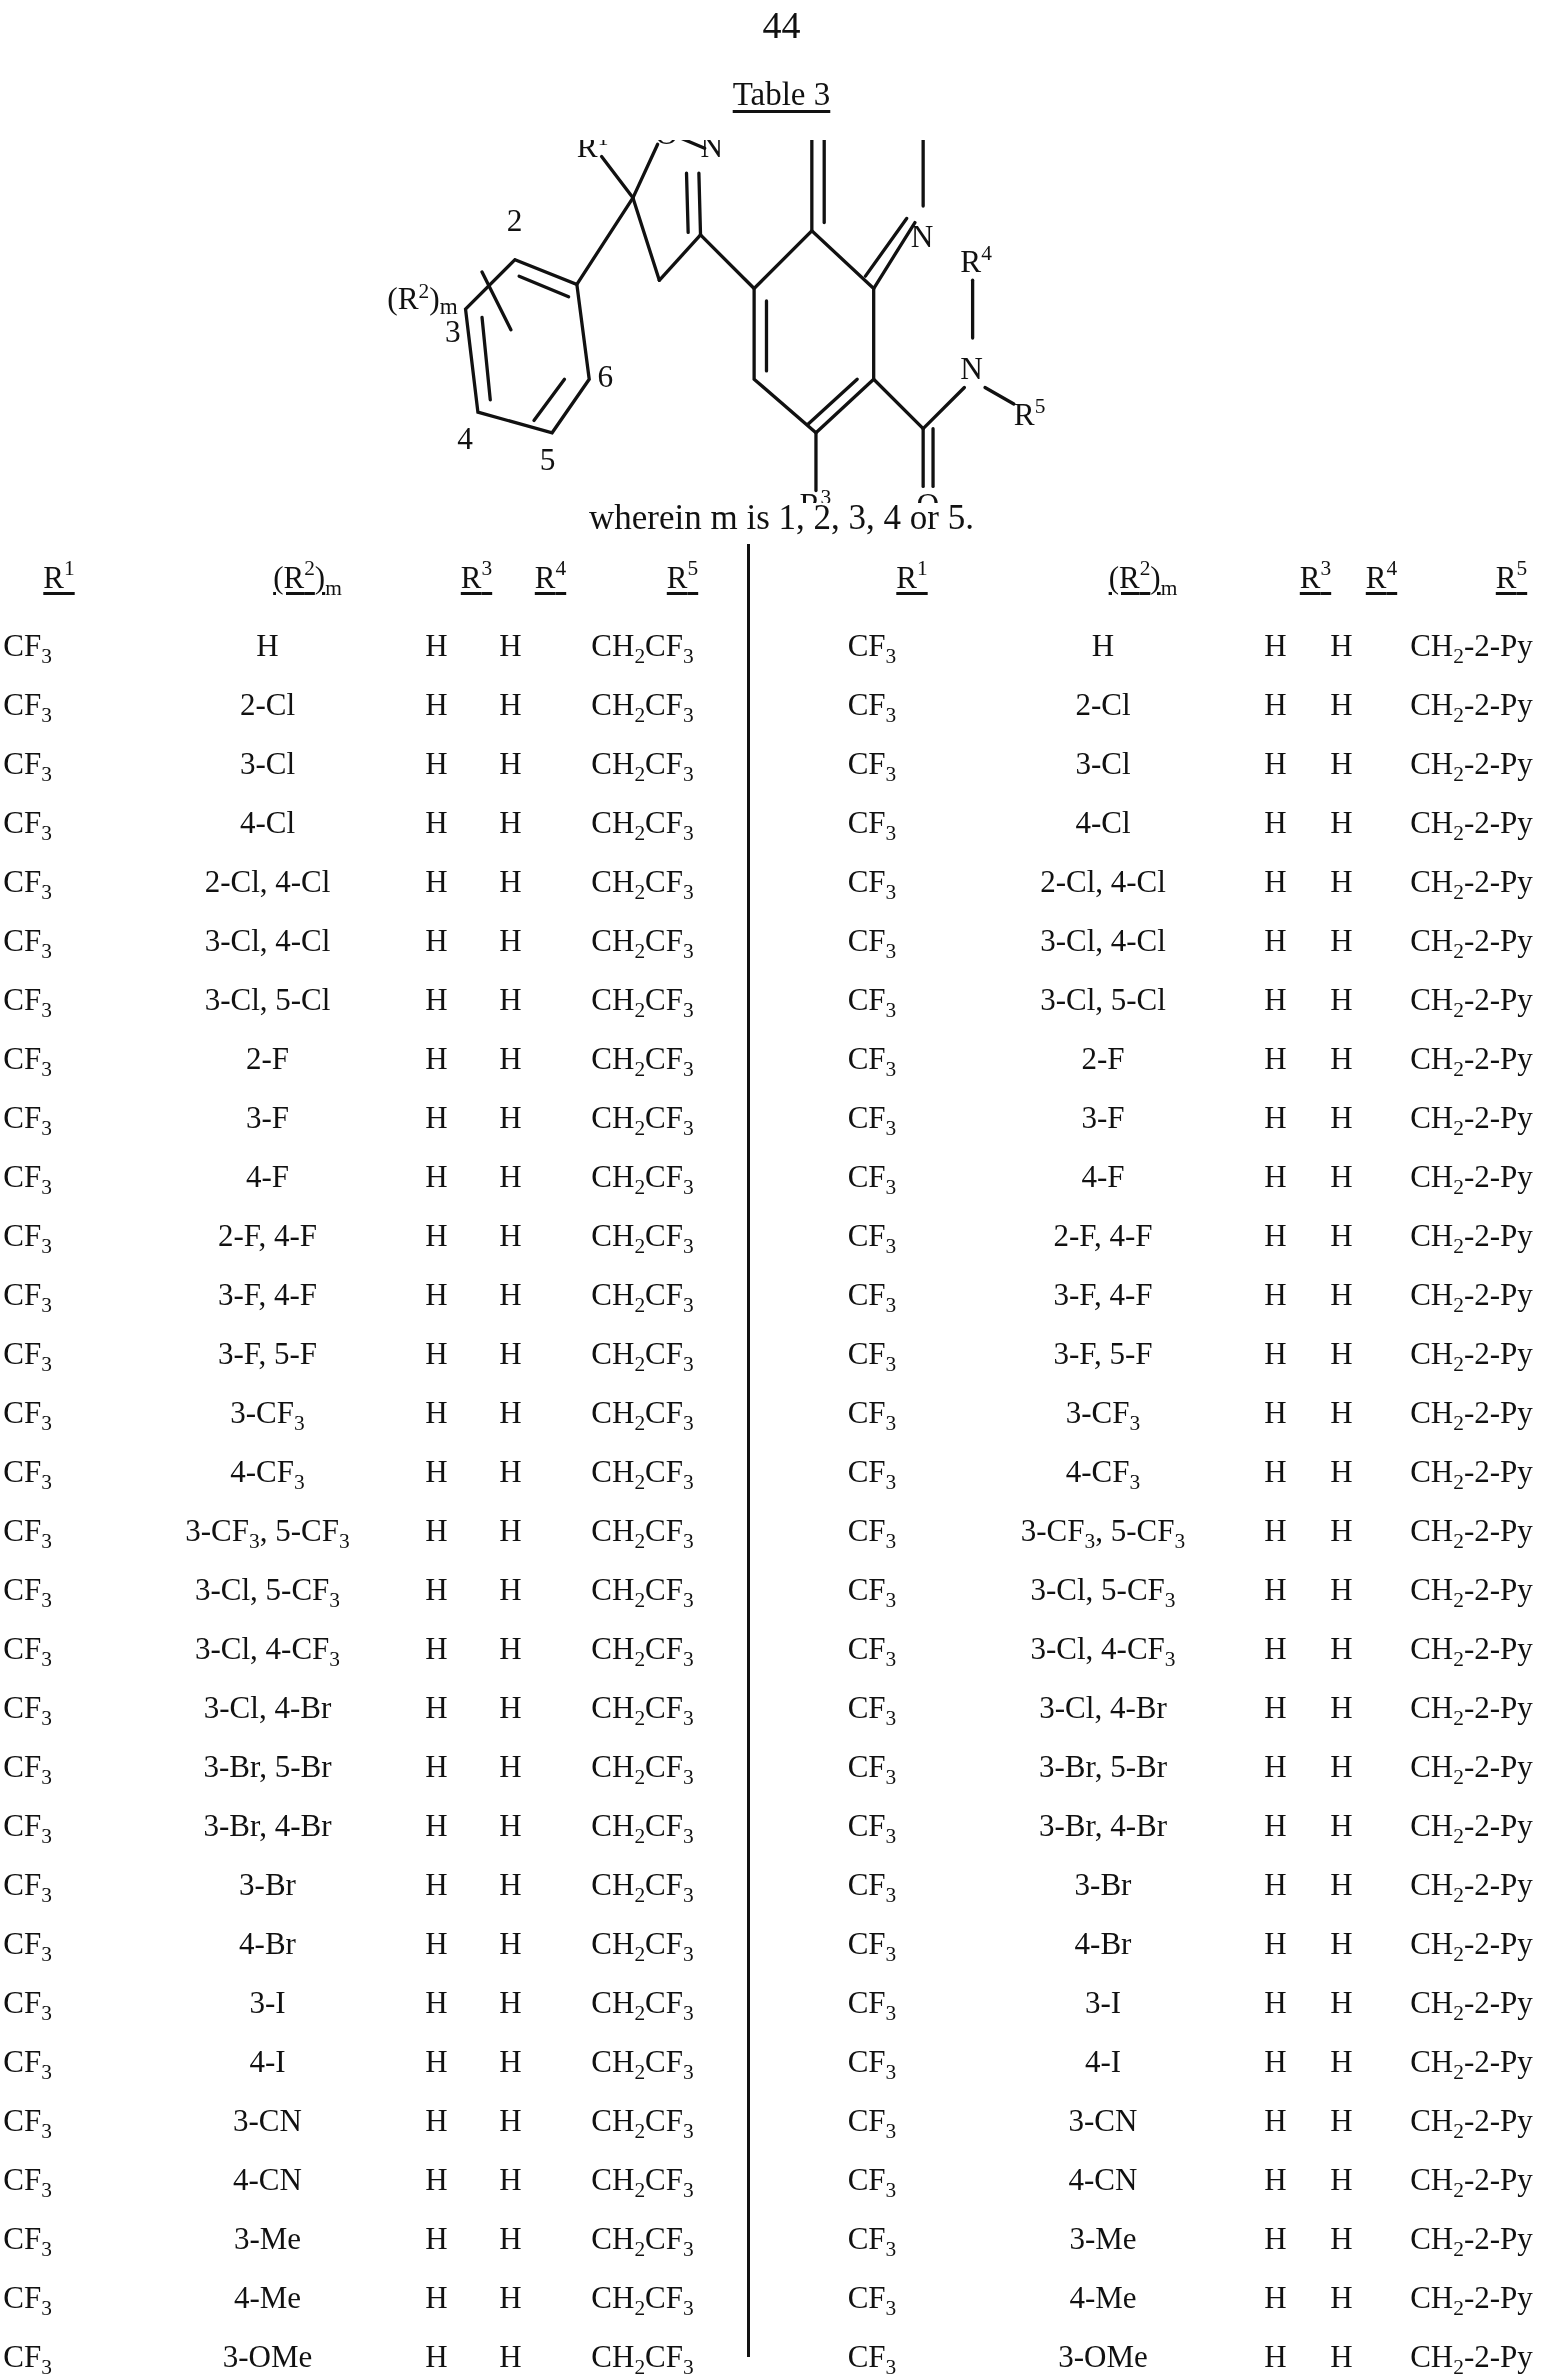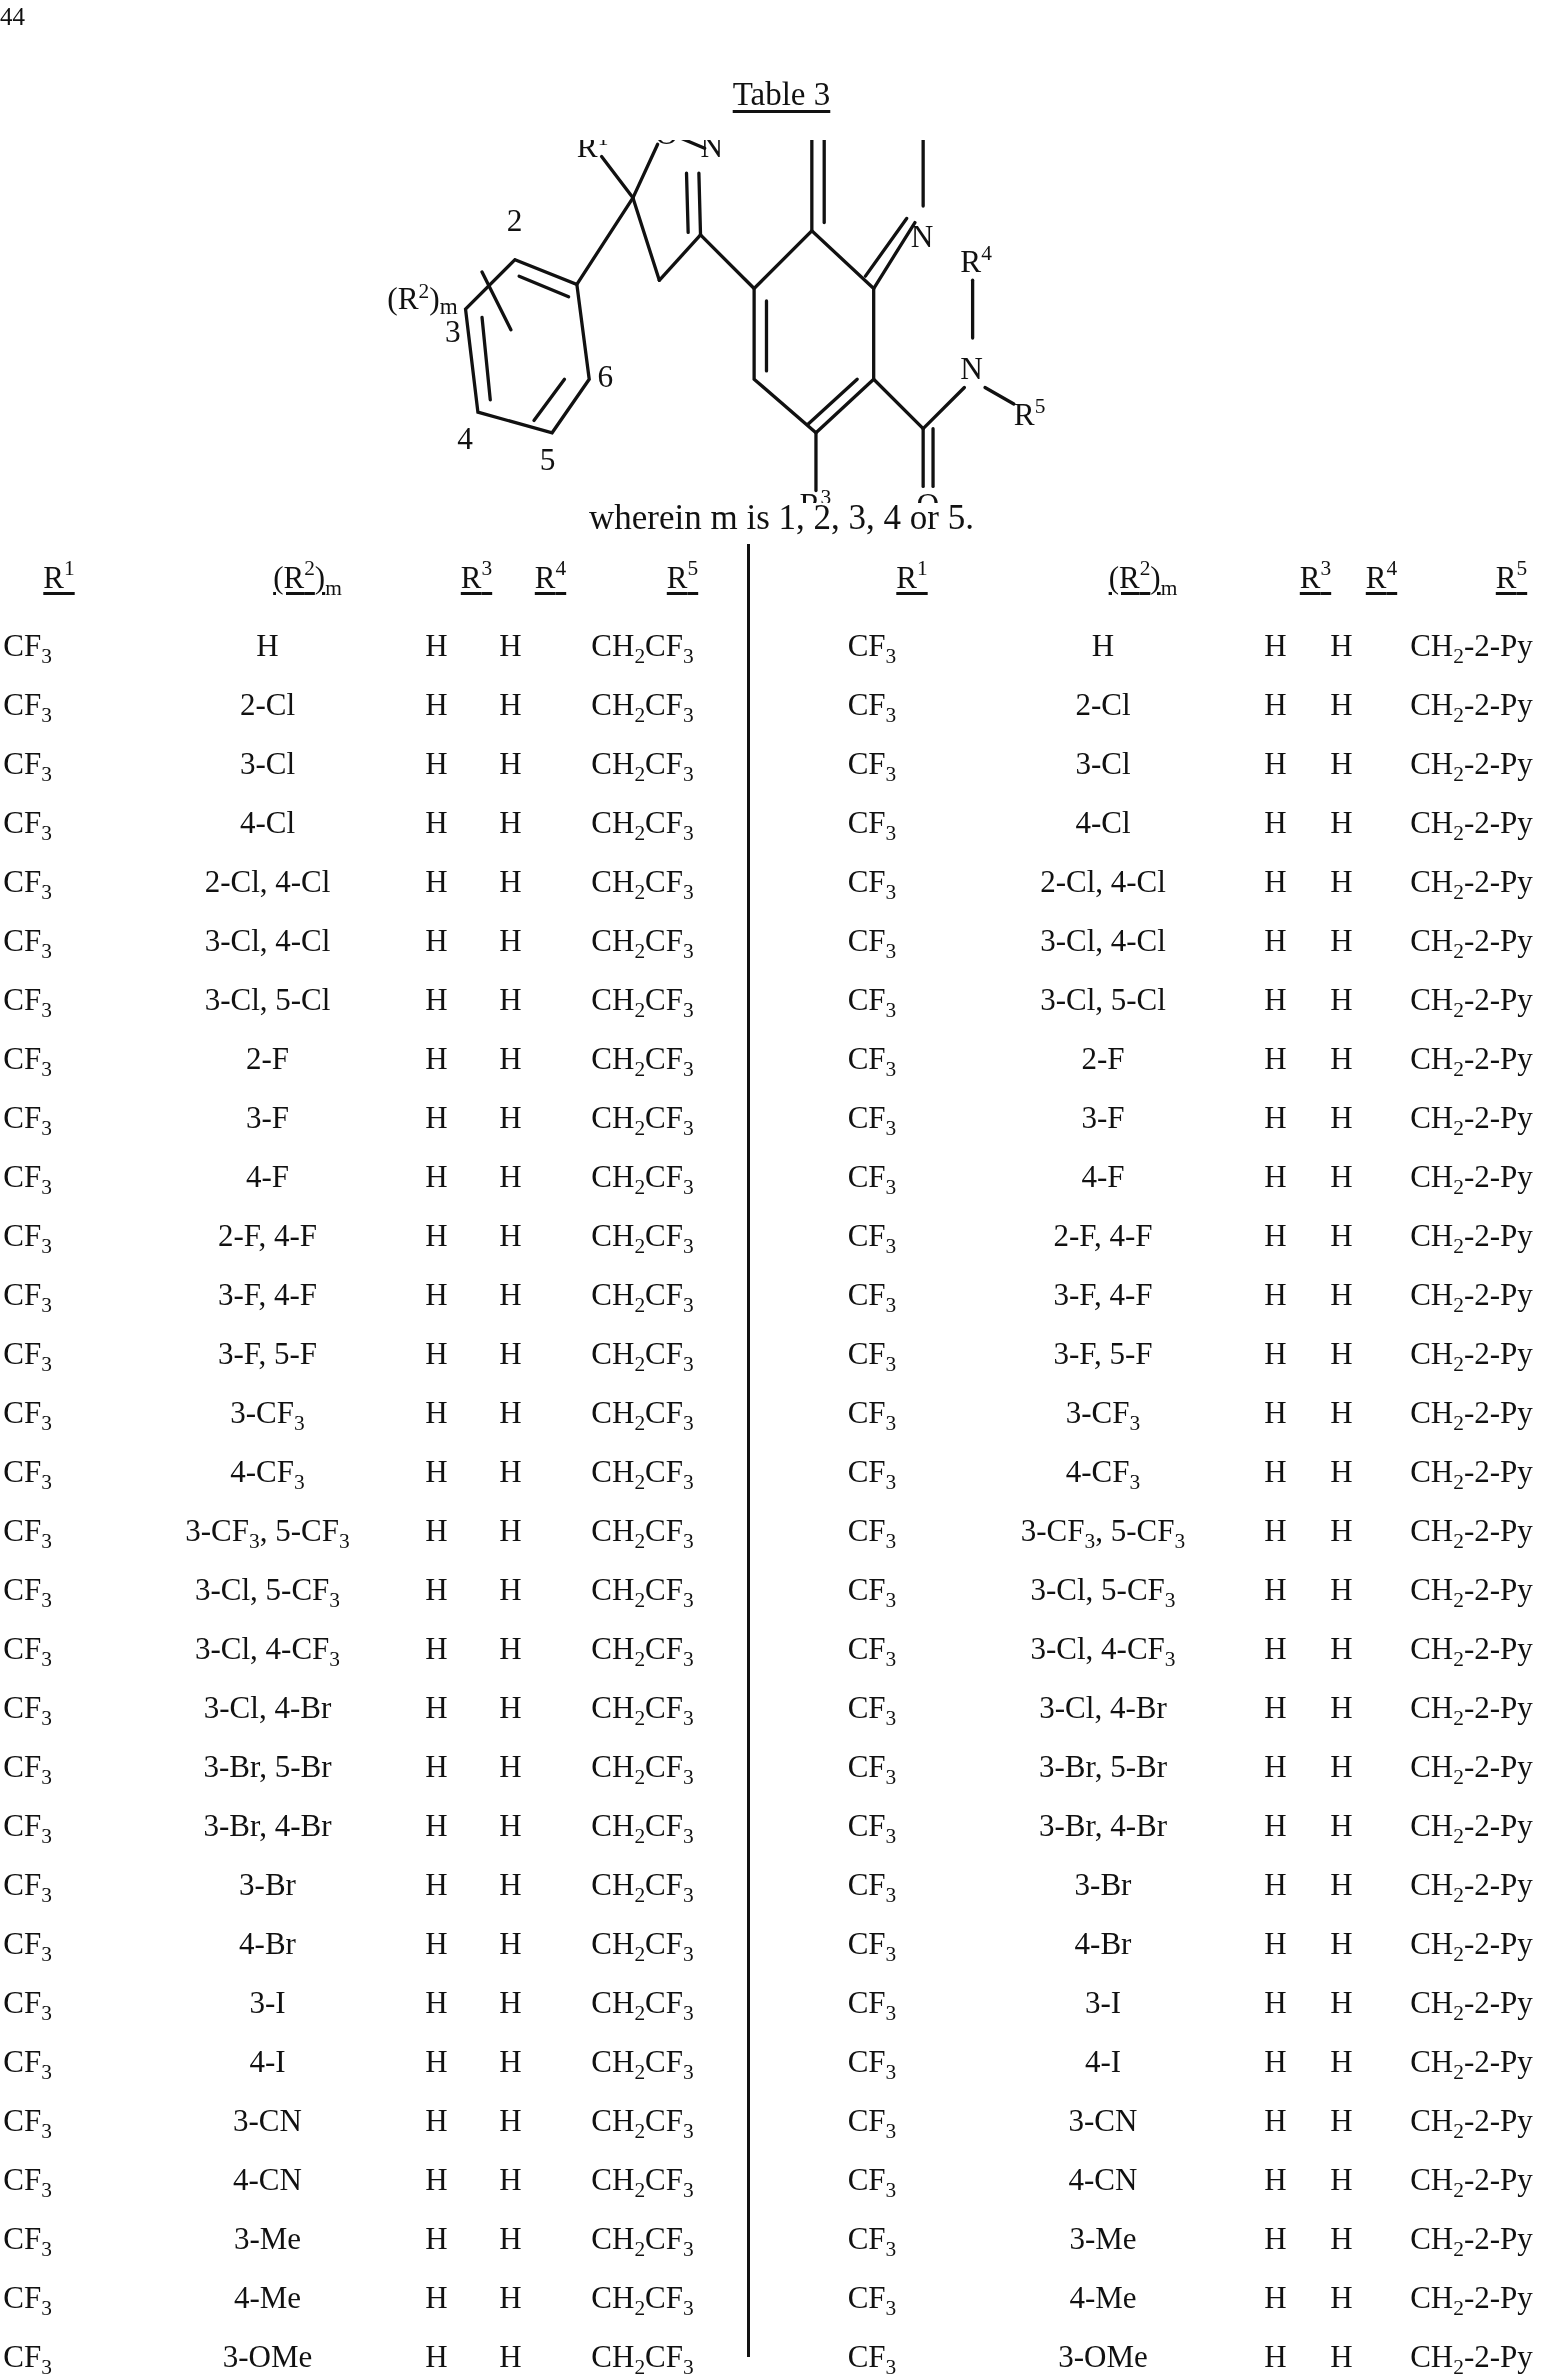--- a/index.html
+++ b/index.html
@@ -1,18 +1,18 @@
 <!DOCTYPE html>
 <html style="font-size:13px"><head>
 <meta charset="utf-8">
 <style>
   html, body { margin:0; padding:0; background:#ffffff; }
   body { width:1563px; height:2377px; position:relative; overflow:hidden;
          font-family:"Liberation Serif","DejaVu Serif",serif; color:#111; }
-  .page-num { position:absolute; top:3.3px; left:0; width:1563px; text-align:left; font-size:25px; }
+  .page-num { position:absolute; top:3.3px; left:0; width:1563px; text-align:center; font-size:38px; }
   .table-title { position:absolute; top:76px; left:0; width:1563px; text-align:center; font-size:33px; }
   .table-title span { text-decoration:underline; text-underline-offset:5px; }
   .structure { position:absolute; left:313px; top:140px; width:874px; height:363px; }
   .wherein { position:absolute; top:498px; left:0; width:1563px; text-align:center; font-size:35px; }
   .divider { position:absolute; left:747px; top:544px; width:2.5px; height:1813px; background:#111; }
   .half { position:absolute; top:552px; }
   .half.left { left:0; width:742px; }
   .half.right { left:757px; width:807px; }
   .row { position:relative; height:59px; font-size:31px; }
   .row.header { height:68px; }

